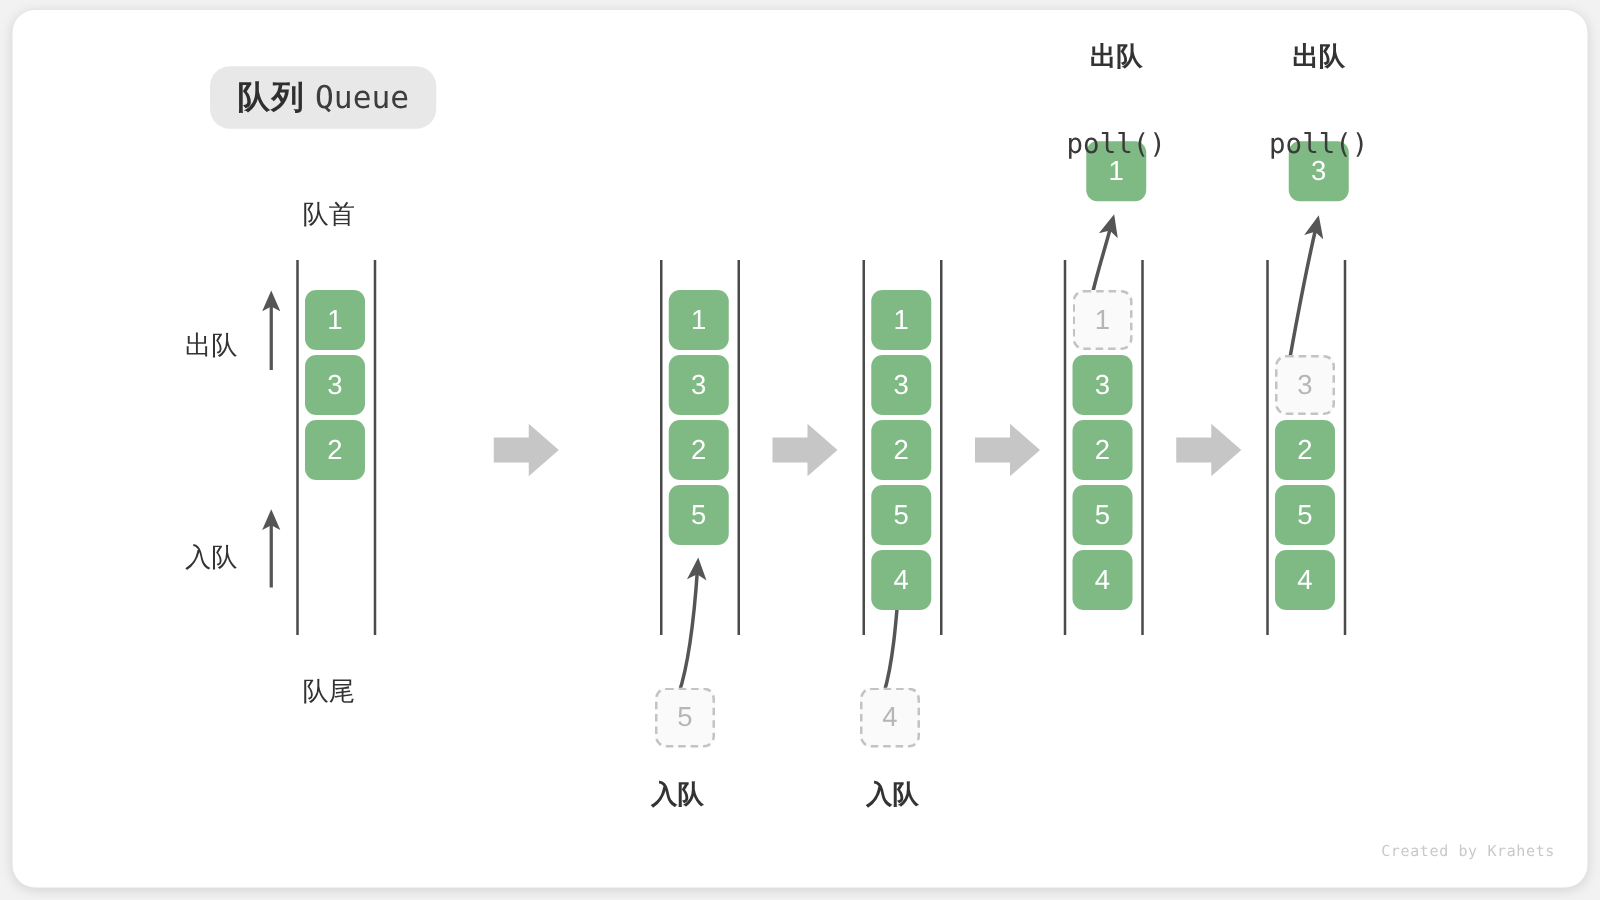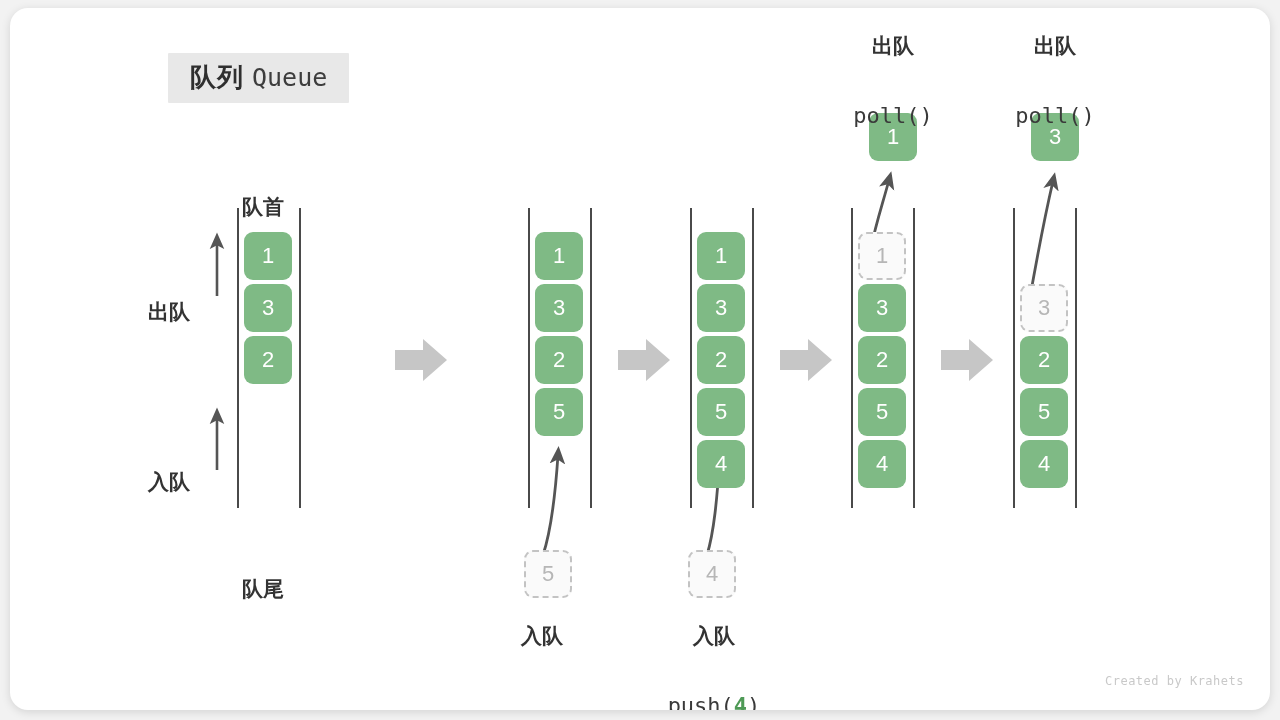--- a/index.html
+++ b/index.html
@@ -31,46 +31,45 @@
     overflow: hidden;
   }
 
   
   #title-badge {
     position: absolute;
     left: 158px;
     top: 45px;
     padding: 11px 22px 13px 22px;
     background: #e8e8e8;
-    border-radius: 1px;
+    border-radius: 16px;
     white-space: nowrap;
     line-height: 1;
   }
   #title-badge .cn {
     font-size: 26px;
     font-weight: bold;
     color: #2f2f2f;
     letter-spacing: 1px;
   }
   #title-badge .en {
     font-size: 25px;
     color: #3d3d3d;
     font-family: "DejaVu Sans Mono", "Liberation Mono", monospace;
     margin-left: 8px;
   }
 
   
   .cn-label {
     position: absolute;
     font-size: 21px;
-    font-weight: bold;
+    font-weight: normal;
     color: #333333;
     white-space: nowrap;
     line-height: 1;
-    margin-top: 35px;
   }
   .op-label {
     position: absolute;
     text-align: center;
     white-space: nowrap;
     line-height: 1.34;
     color: #333333;
   }
   .op-label .cn {
     display: block;
@@ -210,21 +209,20 @@
       <div class="rail" style="left:680px; top:200px; height:300px;"></div>
       <div class="rail" style="left:742px; top:200px; height:300px;"></div>
       <div class="box" style="left:687px; top:224px;">1</div>
       <div class="box" style="left:687px; top:276px;">3</div>
       <div class="box" style="left:687px; top:328px;">2</div>
       <div class="box" style="left:687px; top:380px;">5</div>
       <div class="box" style="left:687px; top:432px;">4</div>
       <div class="box ghost" style="left:678px; top:542px;">4</div>
       <div class="op-label" style="left:604px; top:614px; width:200px;">
         <span class="cn">入队</span>
-        <span class="code"><span>push(</span><span class="num">4</span><span>)</span></span>
       </div>
     </div>
 
     <div>
       <div class="rail" style="left:841px; top:200px; height:300px;"></div>
       <div class="rail" style="left:903px; top:200px; height:300px;"></div>
       <div class="box ghost" style="left:848px; top:224px;">1</div>
       <div class="box" style="left:848px; top:276px;">3</div>
       <div class="box" style="left:848px; top:328px;">2</div>
       <div class="box" style="left:848px; top:380px;">5</div>

